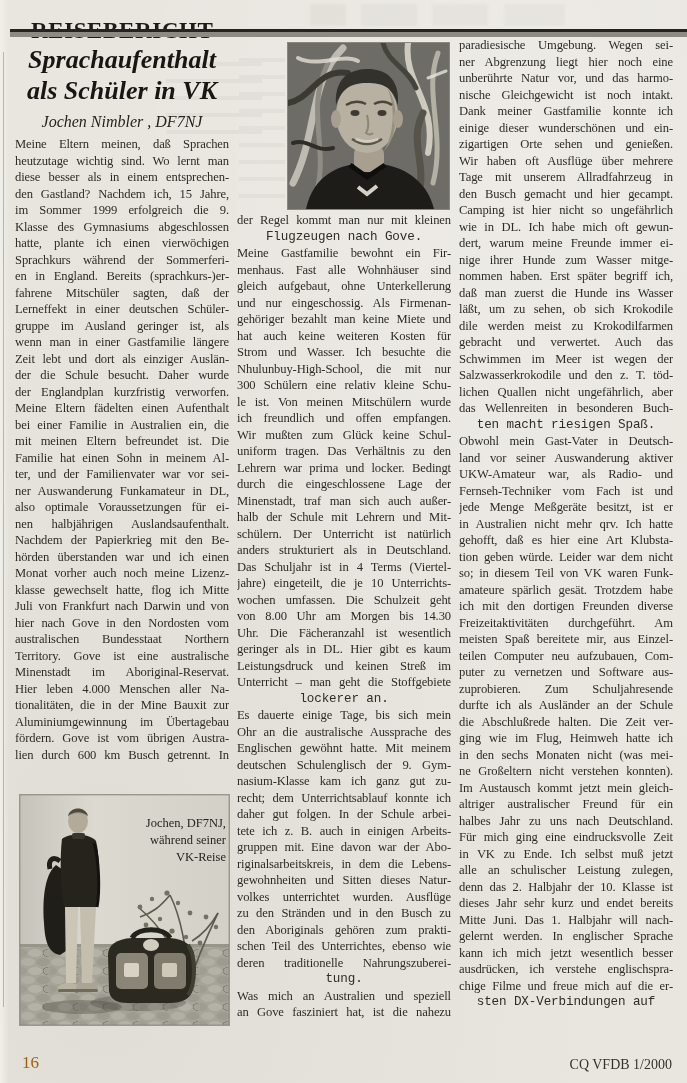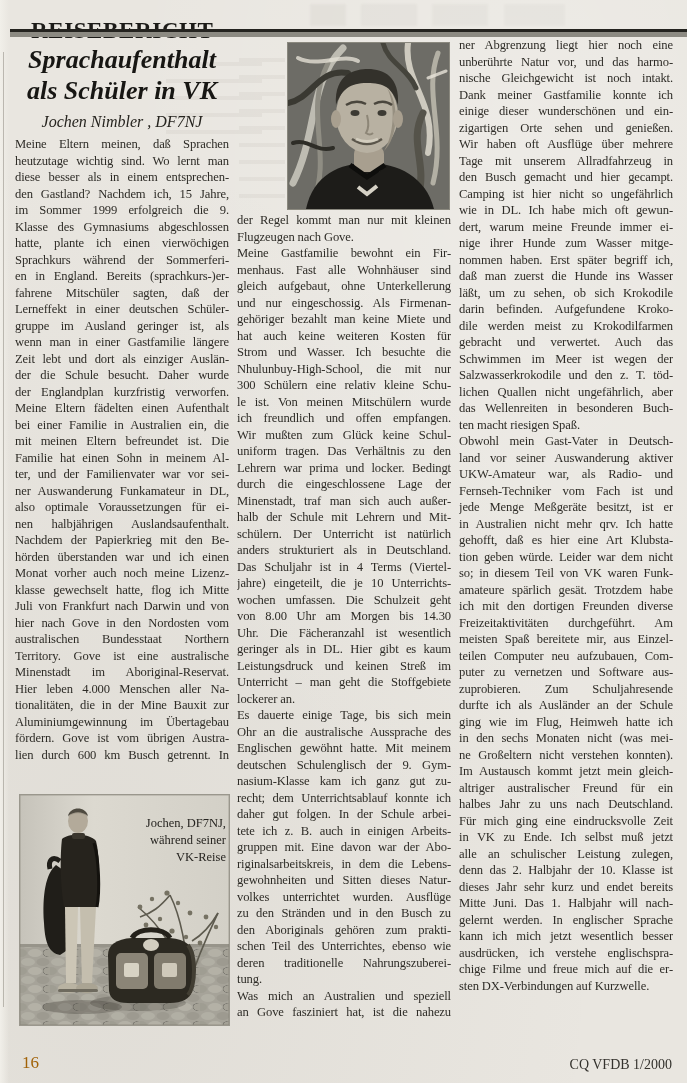--- a/index.html
+++ b/index.html
@@ -39,21 +39,21 @@
     position:absolute;left:96px;top:20px;width:110px;
     text-align:right;font-size:12.5px;line-height:17px;color:#262420;
   }
 
   .col{position:absolute;width:214px;font-size:12.6px;letter-spacing:-0.12px;color:#2e2c27;}
   #col1{left:15px;top:136px;}
   #col2{left:237px;top:212px;}
   #col3{left:459px;top:37px;}
   .ln{height:16.5px;line-height:16.5px;overflow:hidden;text-align:justify;}
   .ln::after{content:"";display:inline-block;width:100%;height:0;}
-  .ln-end{text-align:left;}
+  .ln-end{text-align:center;font-family:Liberation Mono, monospace;}
   .ln-end::after{display:none;}
 
   .ghost{
     position:absolute;opacity:.45;filter:blur(.6px);pointer-events:none;
     background:repeating-linear-gradient(180deg,
       transparent 0 10px, rgba(118,114,104,.16) 10px 14px, transparent 14px 17px);
   }
   .ghost-bold{
     position:absolute;opacity:.30;filter:blur(1.1px);pointer-events:none;
     background:linear-gradient(90deg,
@@ -227,37 +227,37 @@
       <div class="ln">deren traditionelle Nahrungszuberei-</div>
       <div class="ln ln-end">tung.</div>
     </div>
     <div>
       <div class="ln">Was mich an Australien und speziell</div>
       <div class="ln">an Gove fasziniert hat, ist die nahezu</div>
     </div>
   </div>
 <div class="col" id="col3">
     <div>
+      <div class="ln">paradiesische Umgebung. Wegen sei-</div>
       <div class="ln">ner Abgrenzung liegt hier noch eine</div>
       <div class="ln">unberührte Natur vor, und das harmo-</div>
       <div class="ln">nische Gleichgewicht ist noch intakt.</div>
       <div class="ln">Dank meiner Gastfamilie konnte ich</div>
       <div class="ln">einige dieser wunderschönen und ein-</div>
       <div class="ln">zigartigen Orte sehen und genießen.</div>
       <div class="ln">Wir haben oft Ausflüge über mehrere</div>
       <div class="ln">Tage mit unserem Allradfahrzeug in</div>
       <div class="ln">den Busch gemacht und hier gecampt.</div>
       <div class="ln">Camping ist hier nicht so ungefährlich</div>
       <div class="ln">wie in DL. Ich habe mich oft gewun-</div>
       <div class="ln">dert, warum meine Freunde immer ei-</div>
       <div class="ln">nige ihrer Hunde zum Wasser mitge-</div>
       <div class="ln">nommen haben. Erst später begriff ich,</div>
       <div class="ln">daß man zuerst die Hunde ins Wasser</div>
       <div class="ln">läßt, um zu sehen, ob sich Krokodile</div>
-      <div class="ln">darin befinden. Aufgefundene Kroko-</div>
       <div class="ln">dile werden meist zu Krokodilfarmen</div>
       <div class="ln">gebracht und verwertet. Auch das</div>
       <div class="ln">Schwimmen im Meer ist wegen der</div>
       <div class="ln">Salzwasserkrokodile und den z. T. töd-</div>
       <div class="ln">lichen Quallen nicht ungefährlich, aber</div>
       <div class="ln">das Wellenreiten in besonderen Buch-</div>
       <div class="ln ln-end">ten macht riesigen Spaß.</div>
     </div>
     <div>
       <div class="ln">Obwohl mein Gast-Vater in Deutsch-</div>
@@ -270,20 +270,21 @@
       <div class="ln">tion geben würde. Leider war dem nicht</div>
       <div class="ln">so; in diesem Teil von VK waren Funk-</div>
       <div class="ln">amateure spärlich gesät. Trotzdem habe</div>
       <div class="ln">ich mit den dortigen Freunden diverse</div>
       <div class="ln">Freizeitaktivitäten durchgeführt. Am</div>
       <div class="ln">meisten Spaß bereitete mir, aus Einzel-</div>
       <div class="ln">teilen Computer neu aufzubauen, Com-</div>
       <div class="ln">puter zu vernetzen und Software aus-</div>
       <div class="ln">zuprobieren. Zum Schuljahresende</div>
       <div class="ln">durfte ich als Ausländer an der Schule</div>
+      <div class="ln">die Abschlußrede halten. Die Zeit ver-</div>
       <div class="ln">ging wie im Flug, Heimweh hatte ich</div>
       <div class="ln">in den sechs Monaten nicht (was mei-</div>
       <div class="ln">ne Großeltern nicht verstehen konnten).</div>
       <div class="ln">Im Austausch kommt jetzt mein gleich-</div>
       <div class="ln">altriger australischer Freund für ein</div>
       <div class="ln">halbes Jahr zu uns nach Deutschland.</div>
       <div class="ln">Für mich ging eine eindrucksvolle Zeit</div>
       <div class="ln">in VK zu Ende. Ich selbst muß jetzt</div>
       <div class="ln">alle an schulischer Leistung zulegen,</div>
       <div class="ln">denn das 2. Halbjahr der 10. Klasse ist</div>

